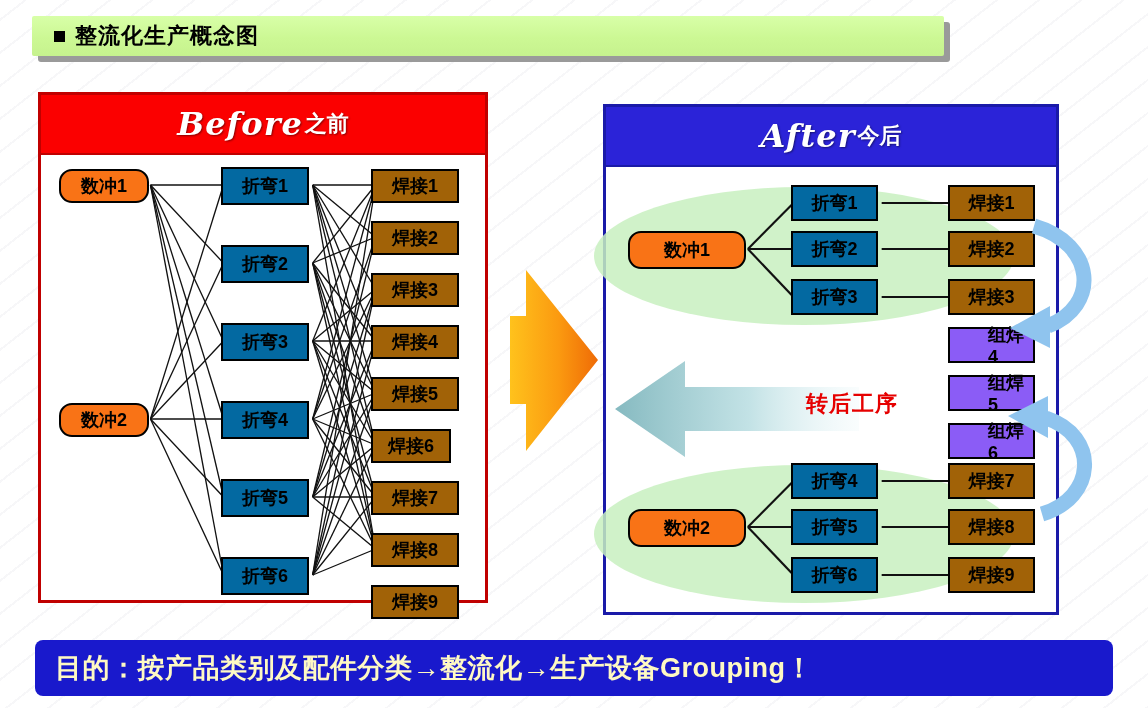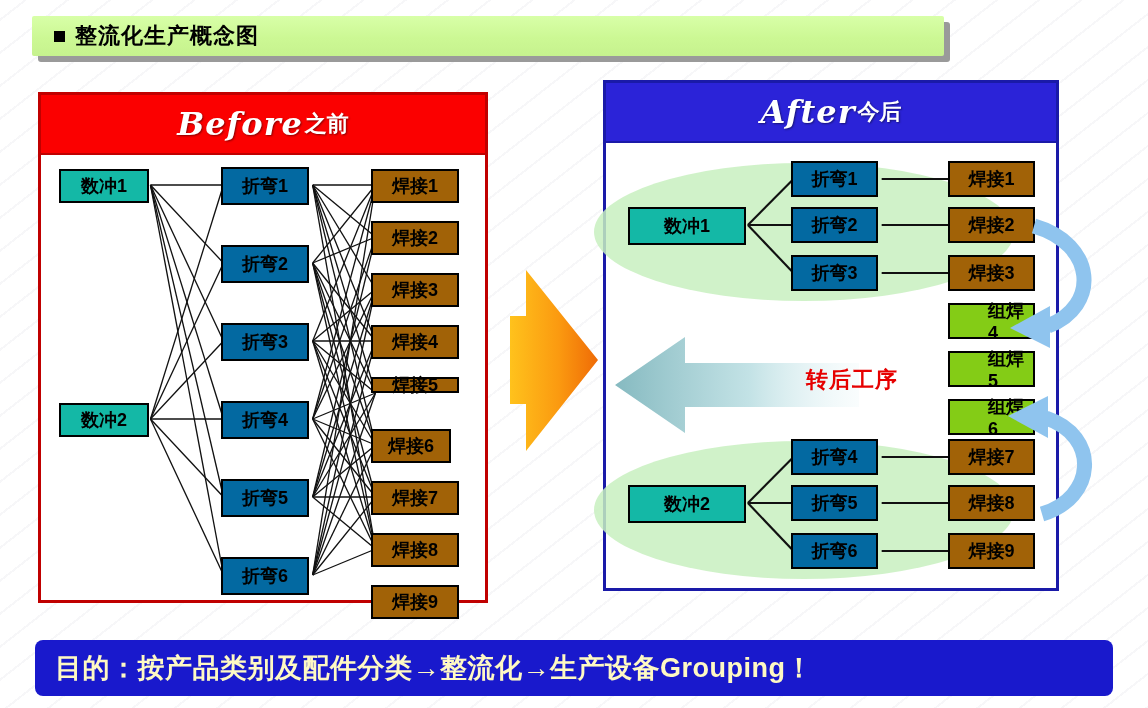--- a/index.html
+++ b/index.html
@@ -12,43 +12,43 @@
   #header-bar{position:absolute;left:32px;top:16px;width:912px;height:40px;
               background:linear-gradient(180deg,#d8ffa8 0%,#ccf894 55%,#c6f28e 100%);
               border-radius:2px;display:flex;align-items:center;}
   #header-bullet{width:11px;height:11px;background:#000;margin-left:22px;margin-right:10px;
                  flex:0 0 auto;}
   #header-title{font-size:22px;font-weight:bold;color:#000;letter-spacing:1px;}
 
   
   .panel{position:absolute;background:#ffffff;}
   #panel-before{left:38px;top:92px;width:444px;height:505px;border:3px solid #c00000;}
-  #panel-after {left:603px;top:80px;width:450px;height:505px;border:3px solid #1a1aa8;}
+  #panel-after {left:603px;top:104px;width:450px;height:505px;border:3px solid #1a1aa8;}
 
   .panel-title{height:58px;display:flex;align-items:center;justify-content:center;}
   #title-before{background:#fb0000;}
   #title-after {background:#2b23d8;}
   .panel-title .t-en{font-family:"DejaVu Serif","Liberation Serif",serif;
                      font-style:italic;font-weight:bold;font-size:32px;color:#ffffff;
                      text-shadow:1px 1px 2px rgba(0,0,0,.45);letter-spacing:1px;}
   .panel-title .t-cn{font-size:22px;font-weight:bold;color:#ffffff;
                      text-shadow:1px 1px 2px rgba(0,0,0,.45);margin-left:2px;}
 
   .panel-body{position:relative;width:100%;height:447px;}
   #panel-before .panel-body{border-top:2px solid #c00000;}
   #panel-after  .panel-body{border-top:2px solid #1a1aa8;}
 
   
   .node{position:absolute;border:2px solid #000;box-sizing:border-box;
         display:flex;align-items:center;justify-content:center;
         font-size:18px;font-weight:bold;color:#000;z-index:4;}
-  .n-blue  {background:#14b8a6;}
+  .n-blue  {background:#f97316;border-radius:13px;}
   .n-green {background:#0369a1;}
   .n-orange{background:#a16207;}
-  .n-yellow{background:#84cc16;padding-left:38px;}
+  .n-yellow{background:#8b5cf6;padding-left:38px;}
 
   .ellipse{position:absolute;background:#c8f0c0;border-radius:50%;z-index:1;opacity:.85;}
 
   svg.edges{position:absolute;left:0;top:0;width:100%;height:100%;z-index:3;
             pointer-events:none;overflow:visible;}
 
   
   #center-arrow{position:absolute;left:498px;top:268px;width:110px;height:185px;z-index:5;}
 
   
@@ -157,21 +157,21 @@
     <div class="node n-green" style="left:180px;top:90px;width:88px;height:38px;">折弯2</div>
     <div class="node n-green" style="left:180px;top:168px;width:88px;height:38px;">折弯3</div>
     <div class="node n-green" style="left:180px;top:246px;width:88px;height:38px;">折弯4</div>
     <div class="node n-green" style="left:180px;top:324px;width:88px;height:38px;">折弯5</div>
     <div class="node n-green" style="left:180px;top:402px;width:88px;height:38px;">折弯6</div>
 
     <div class="node n-orange" style="left:330px;top:14px;width:88px;height:34px;">焊接1</div>
     <div class="node n-orange" style="left:330px;top:66px;width:88px;height:34px;">焊接2</div>
     <div class="node n-orange" style="left:330px;top:118px;width:88px;height:34px;">焊接3</div>
     <div class="node n-orange" style="left:330px;top:170px;width:88px;height:34px;">焊接4</div>
-    <div class="node n-orange" style="left:330px;top:222px;width:88px;height:16px;">焊接5</div>
+    <div class="node n-orange" style="left:330px;top:222px;width:88px;height:34px;">焊接5</div>
     <div class="node n-orange" style="left:330px;top:274px;width:80px;height:34px;">焊接6</div>
     <div class="node n-orange" style="left:330px;top:326px;width:88px;height:34px;">焊接7</div>
     <div class="node n-orange" style="left:330px;top:378px;width:88px;height:34px;">焊接8</div>
     <div class="node n-orange" style="left:330px;top:430px;width:88px;height:34px;">焊接9</div>
   </div>
 </div>
 
 <svg id="center-arrow" viewBox="0 0 110 185">
   <defs>
     <linearGradient id="gOrange" x1="0" y1="0" x2="1" y2="0">

